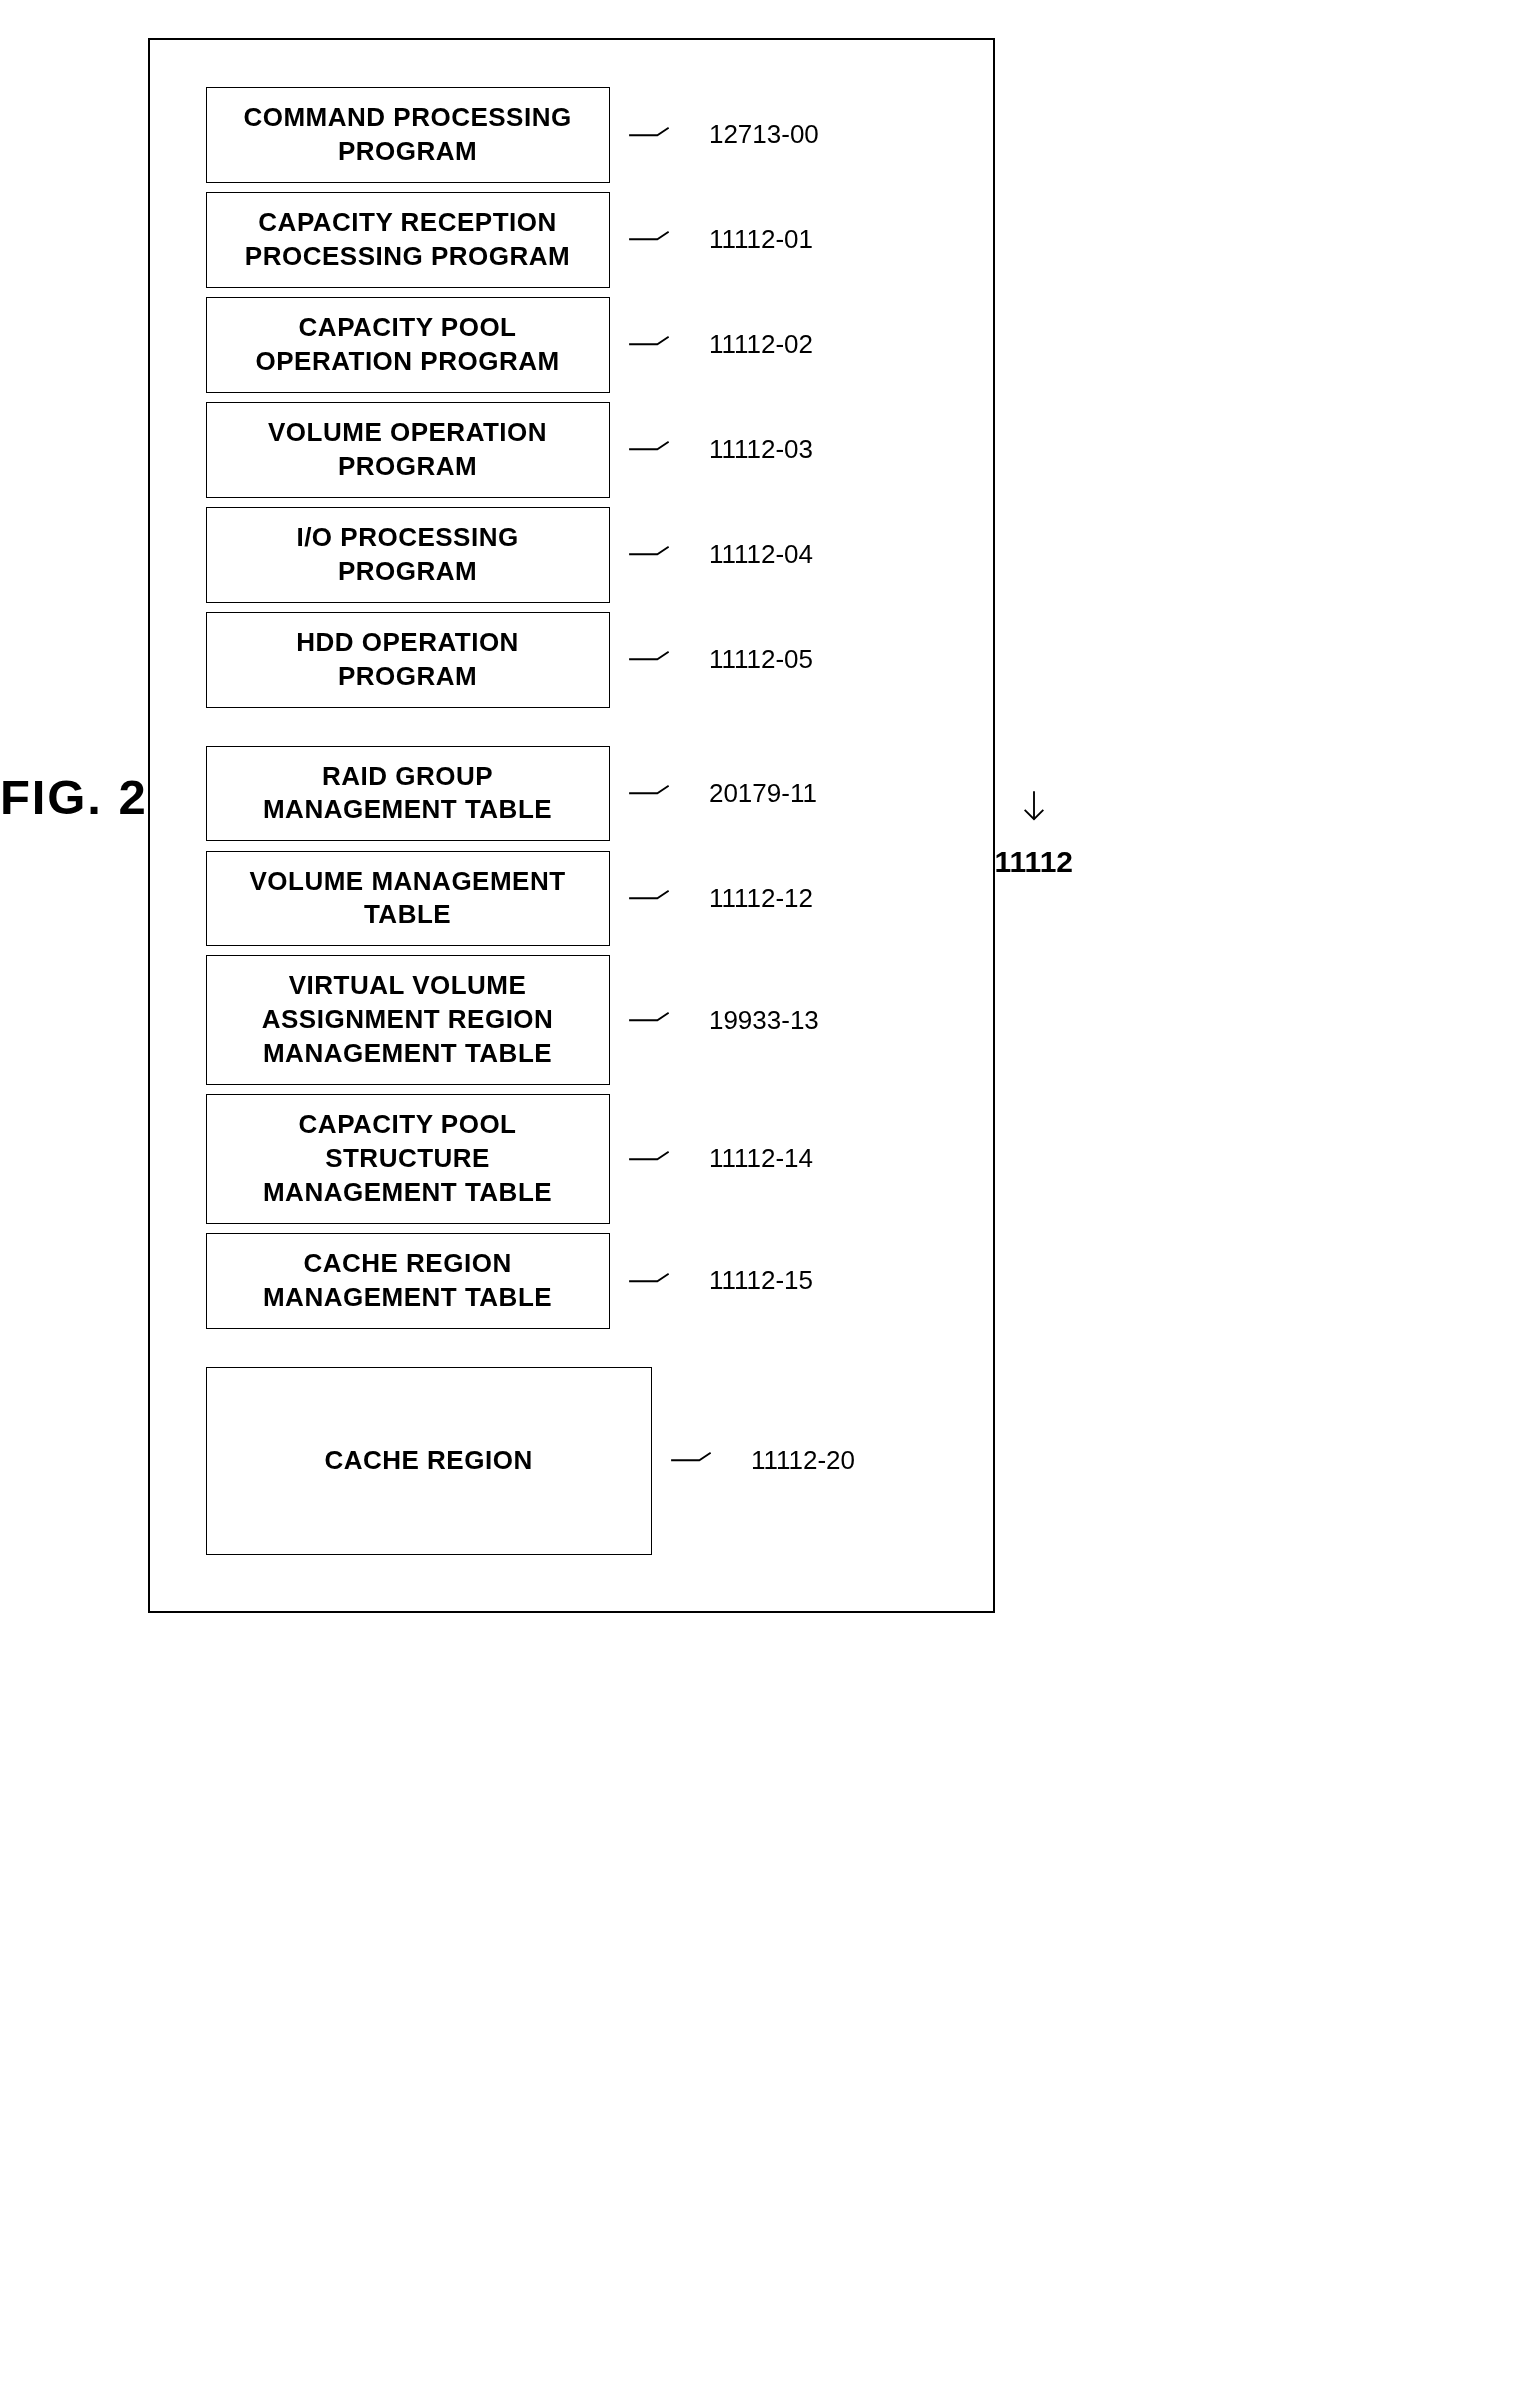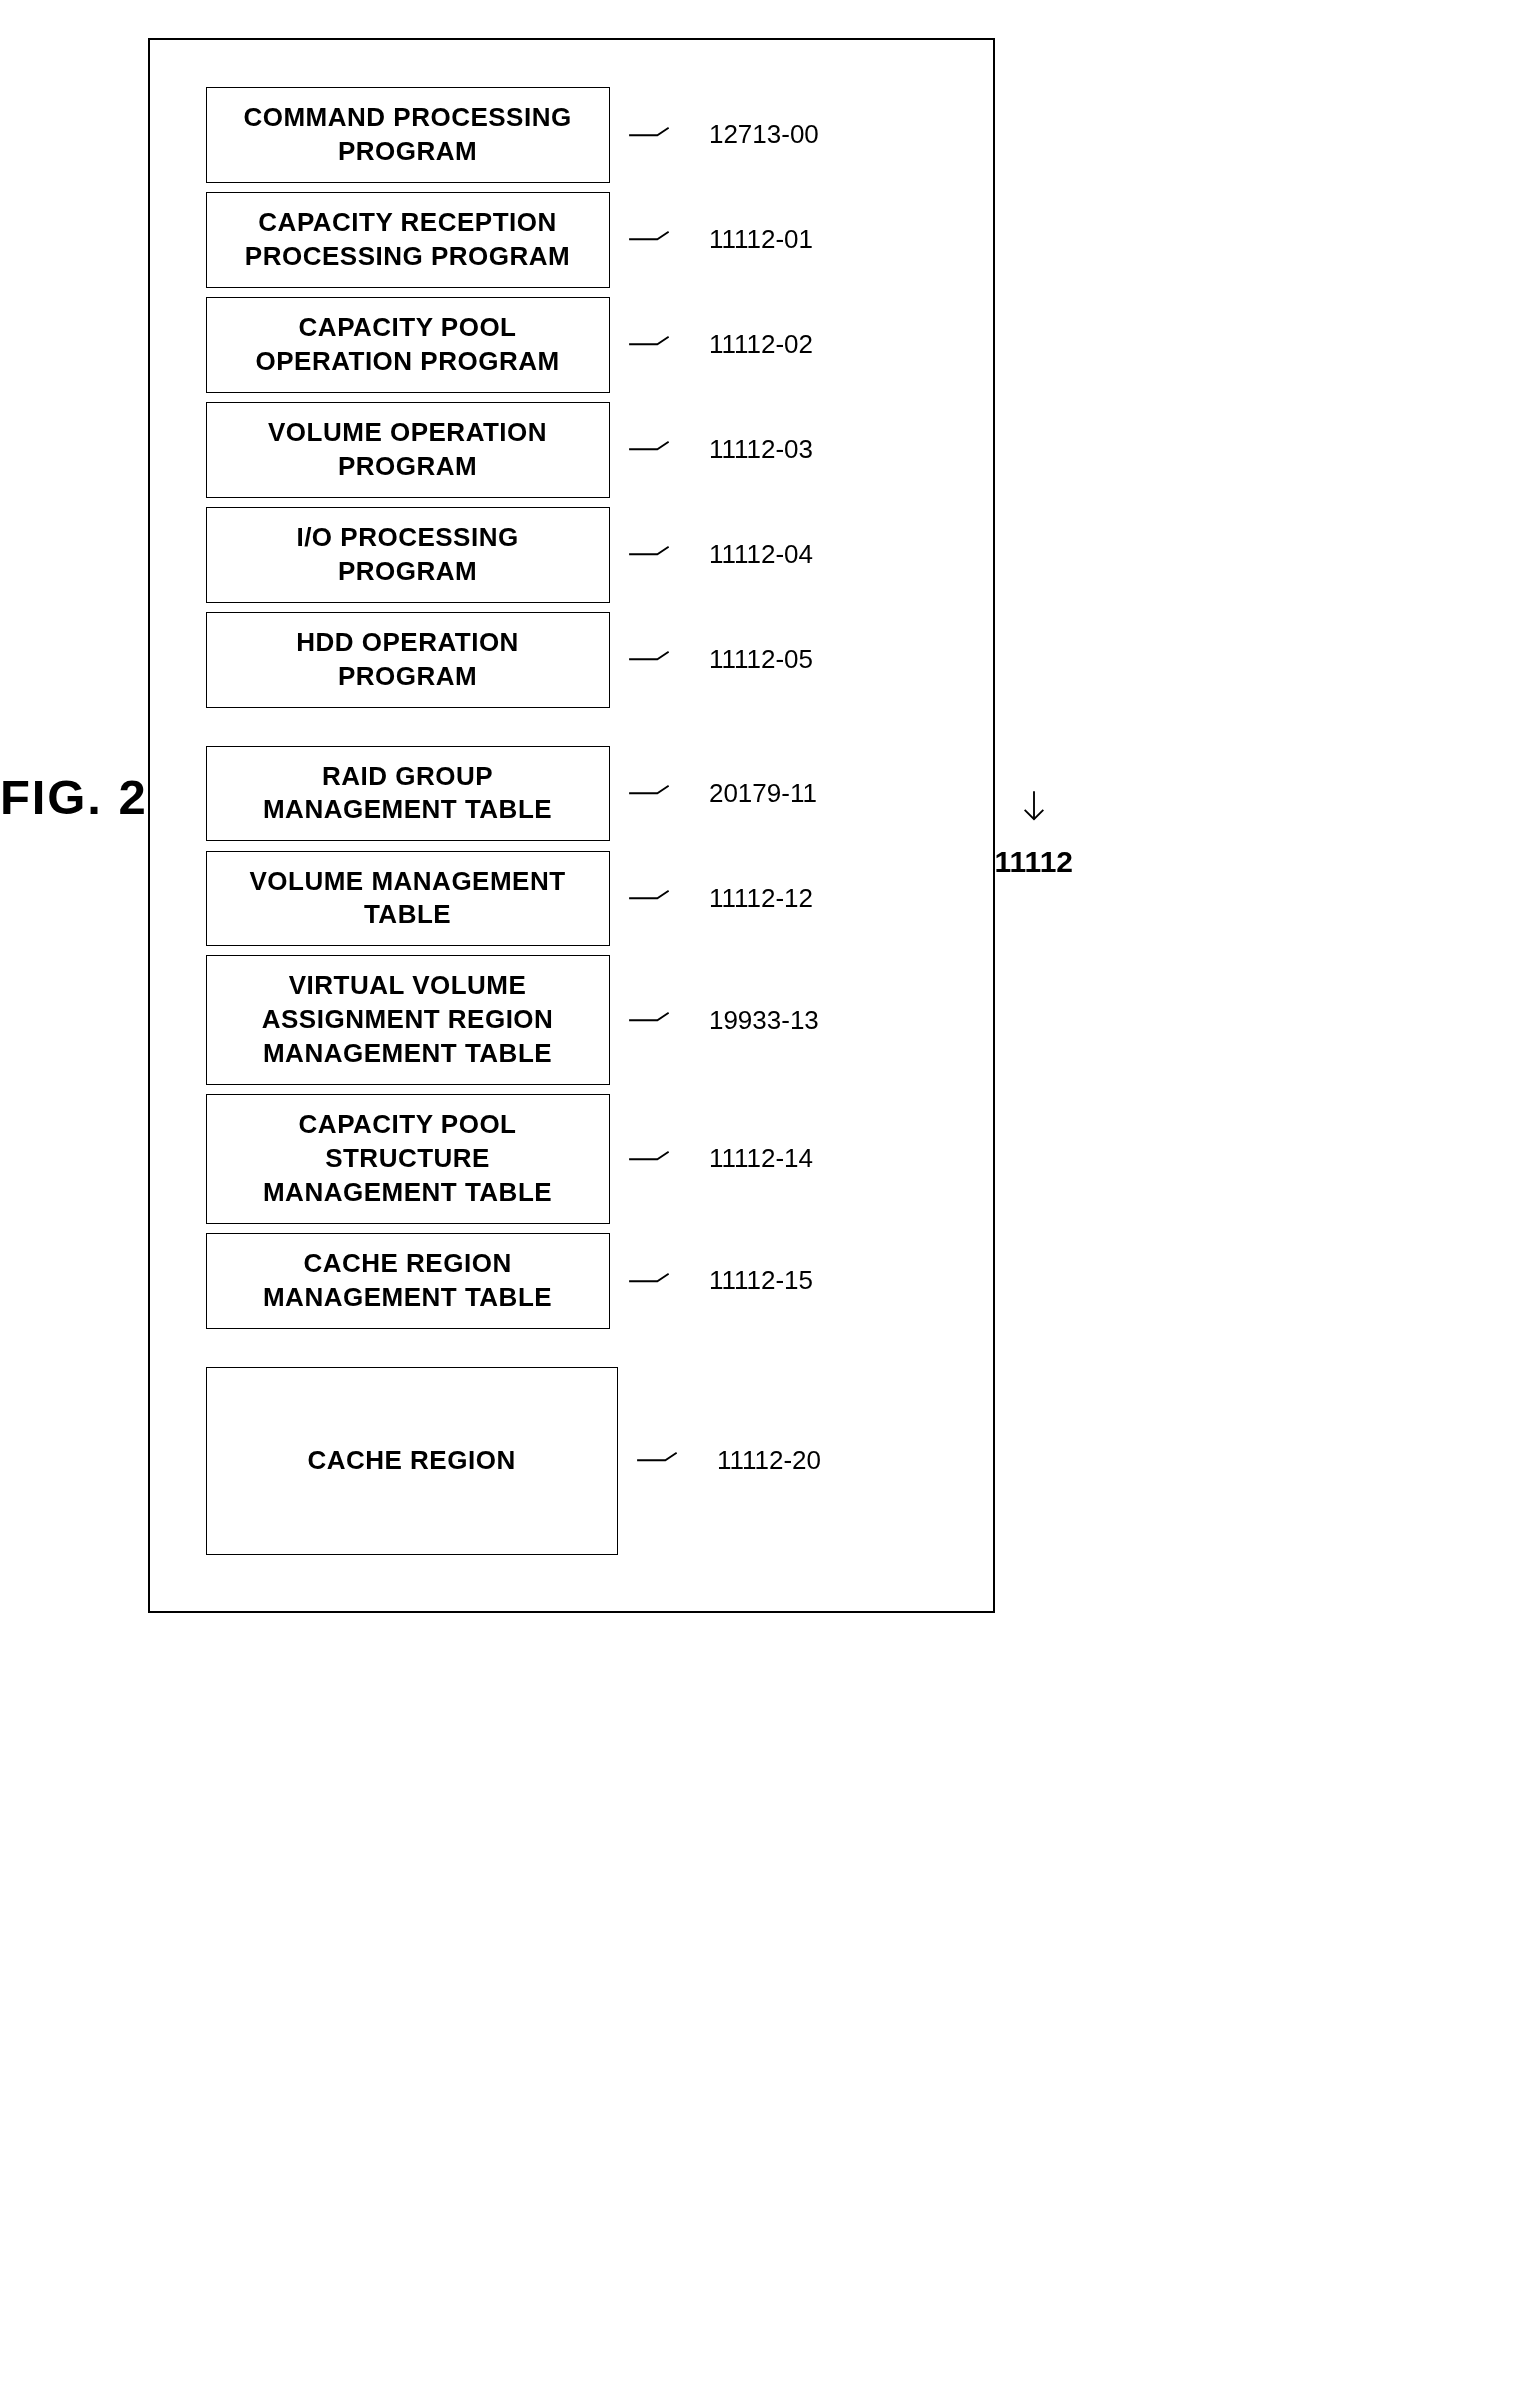--- a/index.html
+++ b/index.html
@@ -80,21 +80,21 @@
       font-size: 26px;
       font-weight: normal;
       white-space: nowrap;
       margin-left: 9.4px;
     }
 
     .cache-region-box {
       border: 1.9px solid #000;
       padding: 56px 19px;
       text-align: center;
-      width: 412px;
+      width: 446px;
       min-height: 188px;
       display: flex;
       align-items: center;
       justify-content: center;
     }
 
     .bottom-label-container {
       display: flex;
       flex-direction: column;
       align-items: center;

